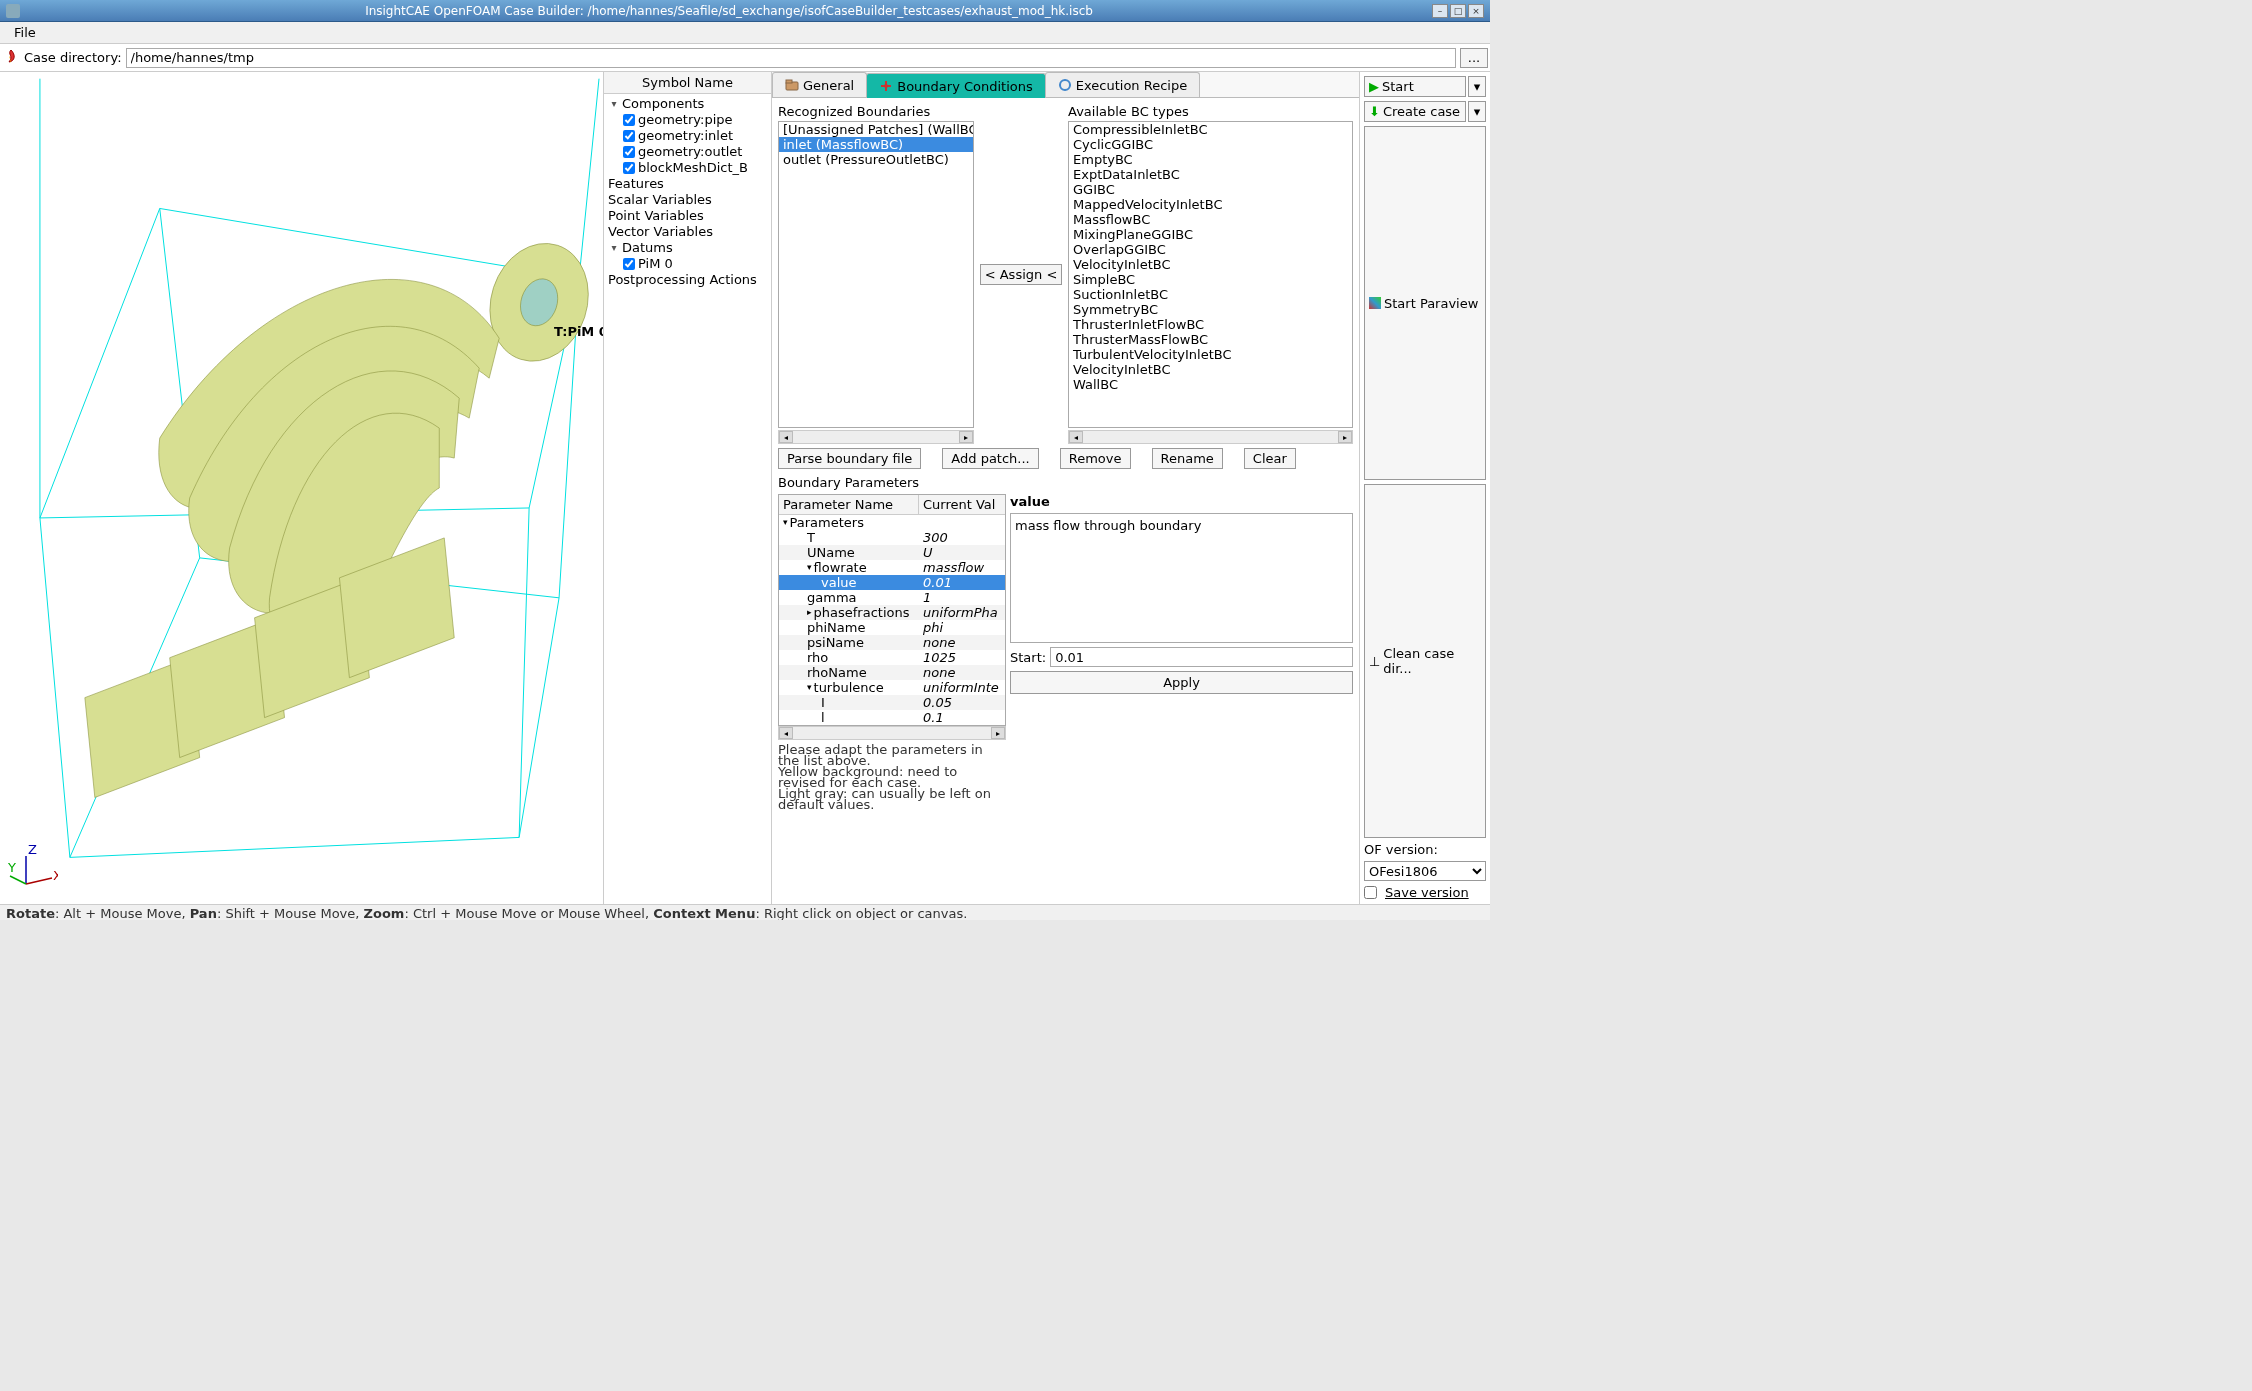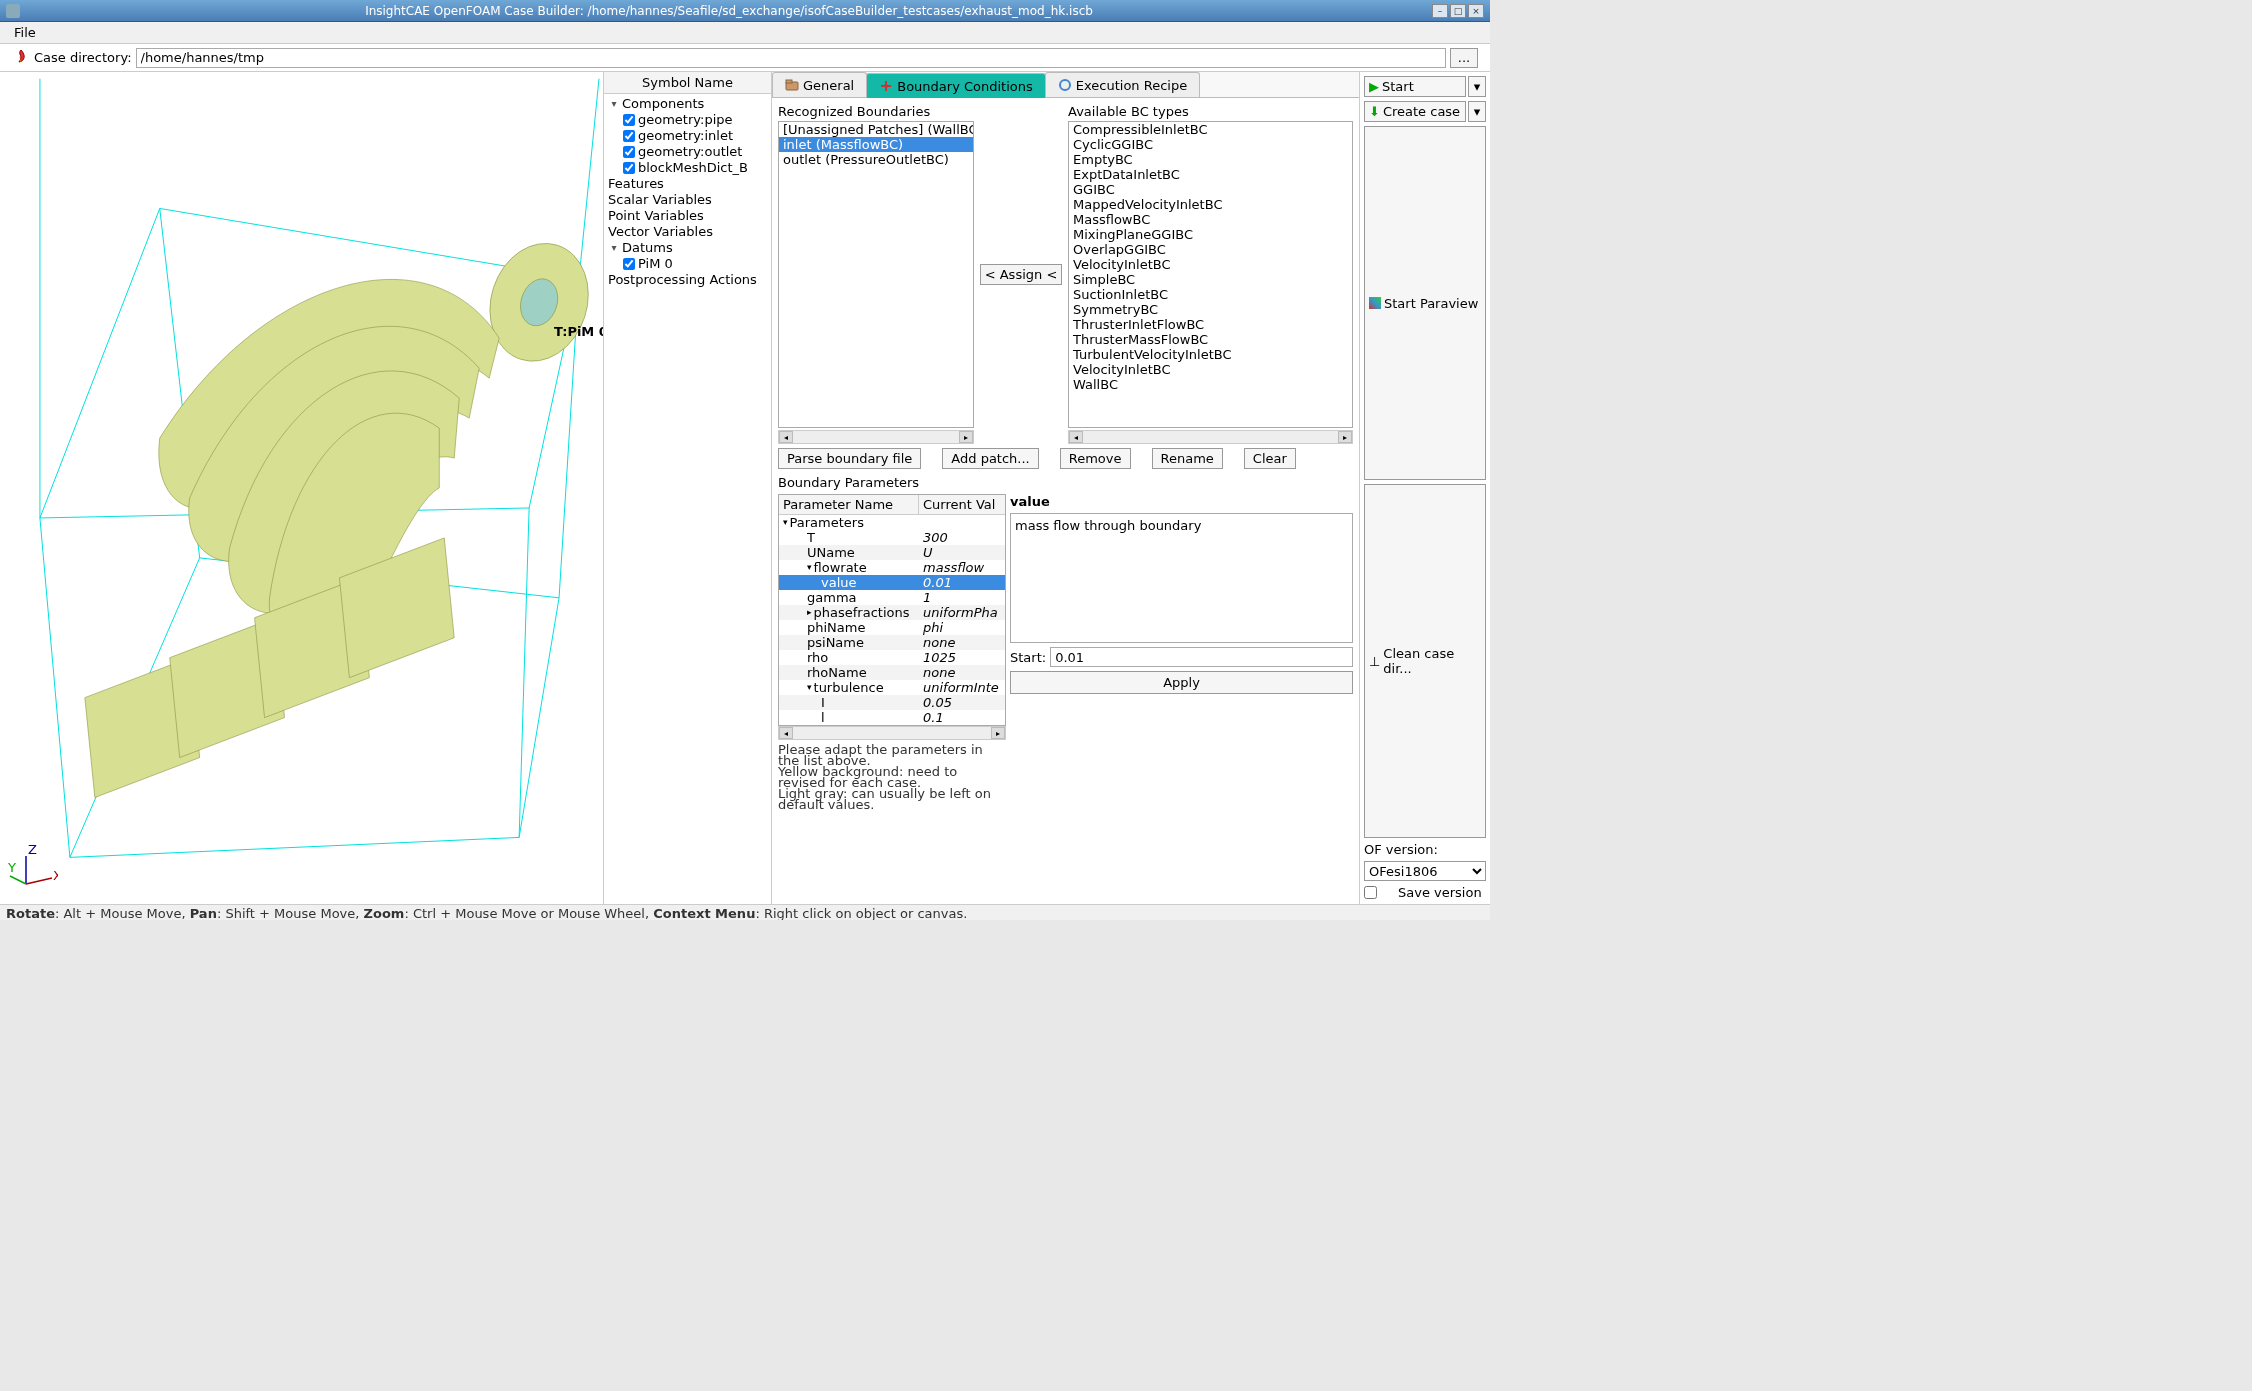--- a/index.html
+++ b/index.html
@@ -4,21 +4,21 @@
 <style>
 * { box-sizing: border-box; margin: 0; padding: 0; font-family: "DejaVu Sans", "Liberation Sans", Arial, sans-serif; font-size: 13px; }
 body { background: #e8e8e8; width: 1490px; height: 920px; overflow: hidden; }
 .titlebar { background: linear-gradient(#6fa8d6, #4a7db5); height: 22px; color: #fff; display: flex; align-items: center; padding: 0 6px; border-bottom: 1px solid #2c5a8a; }
 .titlebar .appicon { width: 14px; height: 14px; background: #8ab; margin-right: 6px; border-radius: 2px; }
 .titlebar .title { flex: 1; text-align: center; font-size: 12px; }
 .titlebar .winbtns { display: flex; gap: 2px; }
 .titlebar .winbtn { width: 16px; height: 14px; background: #dce6f0; border: 1px solid #888; display:flex; align-items:center; justify-content:center; font-size:9px; color:#333; }
 .menubar { background: #f0f0f0; height: 22px; display: flex; align-items: center; padding: 0 6px; border-bottom: 1px solid #ccc; }
 .menubar .menuitem { padding: 2px 8px; cursor: default; }
-.toolbar { background: #fff; height: 28px; display: flex; align-items: center; padding: 0 12px; gap: 4px; border-bottom: 1px solid #ccc; }
+.toolbar { background: #fff; height: 28px; display: flex; align-items: center; padding: 0 2px; gap: 4px; border-bottom: 1px solid #ccc; }
 .toolbar .flameicon { width: 18px; height: 18px; display:inline-block; }
 .toolbar label { font-size: 13px; }
 .toolbar input.dir { flex: 1; height: 20px; border: 1px solid #aaa; padding: 0 4px; background:#fff; }
 .toolbar button.dots { width: 28px; height: 20px; border: 1px solid #999; background: #f4f4f4; }
 .content { display: flex; height: calc(100% - 22px - 22px - 28px - 16px); }
 .pane3d { width: 604px; background: #fff; position: relative; border-right: 1px solid #ccc; }
 .pane3d svg { width: 100%; height: 100%; }
 .axeswidget { position:absolute; left:8px; bottom:8px; font-size:10px; }
 .outline { width: 168px; background:#fff; border-right:1px solid #ccc; display:flex; flex-direction:column; }
 .outline .header { text-align:center; padding:3px 0; background:#f4f4f4; border-bottom:1px solid #ccc; }
@@ -67,21 +67,21 @@
 .hintblock { font-size:10px; color:#333; line-height:11px; margin-top:4px;}
 .scrollbar-sim { height:14px; background:#eee; border:1px solid #ccc; display:flex; }
 .scrollbar-sim .sbtn{width:14px;background:#ddd;border:1px solid #bbb;display:flex;align-items:center;justify-content:center;font-size:8px;}
 .scrollbar-sim .strack{flex:1;}
 .rightpane { width:130px; background:#fff; padding:4px; display:flex; flex-direction:column; gap:4px; }
 .rightpane .rbtnrow{display:flex;gap:2px;}
 .rightpane button{border:1px solid #999;background:#f6f6f6;padding:2px 4px;text-align:left;display:flex;align-items:center;gap:3px;flex:1;}
 .rightpane .dd{width:18px;flex:0 0 18px;justify-content:center;}
 .rightpane label{font-size:13px;}
 .rightpane select{border:1px solid #999;background:#fff;height:20px;width:100%;}
-.rightpane .chkrow{display:flex;align-items:center;gap:21px;}
+.rightpane .chkrow{display:flex;align-items:center;gap:8px;text-decoration:underline;}
 .statusbar { height:16px; background:#f0f0f0; border-top:1px solid #ccc; font-size:10px; padding:1px 6px; color:#333; white-space:nowrap; overflow:hidden;}
 .statusbar b{font-weight:bold;}
 .tri { font-size:9px; }
 </style>
 </head>
 <body>
 
 <div class="titlebar">
   <span class="appicon"></span>
   <span class="title">InsightCAE OpenFOAM Case Builder: /home/hannes/Seafile/sd_exchange/isofCaseBuilder_testcases/exhaust_mod_hk.iscb</span>

